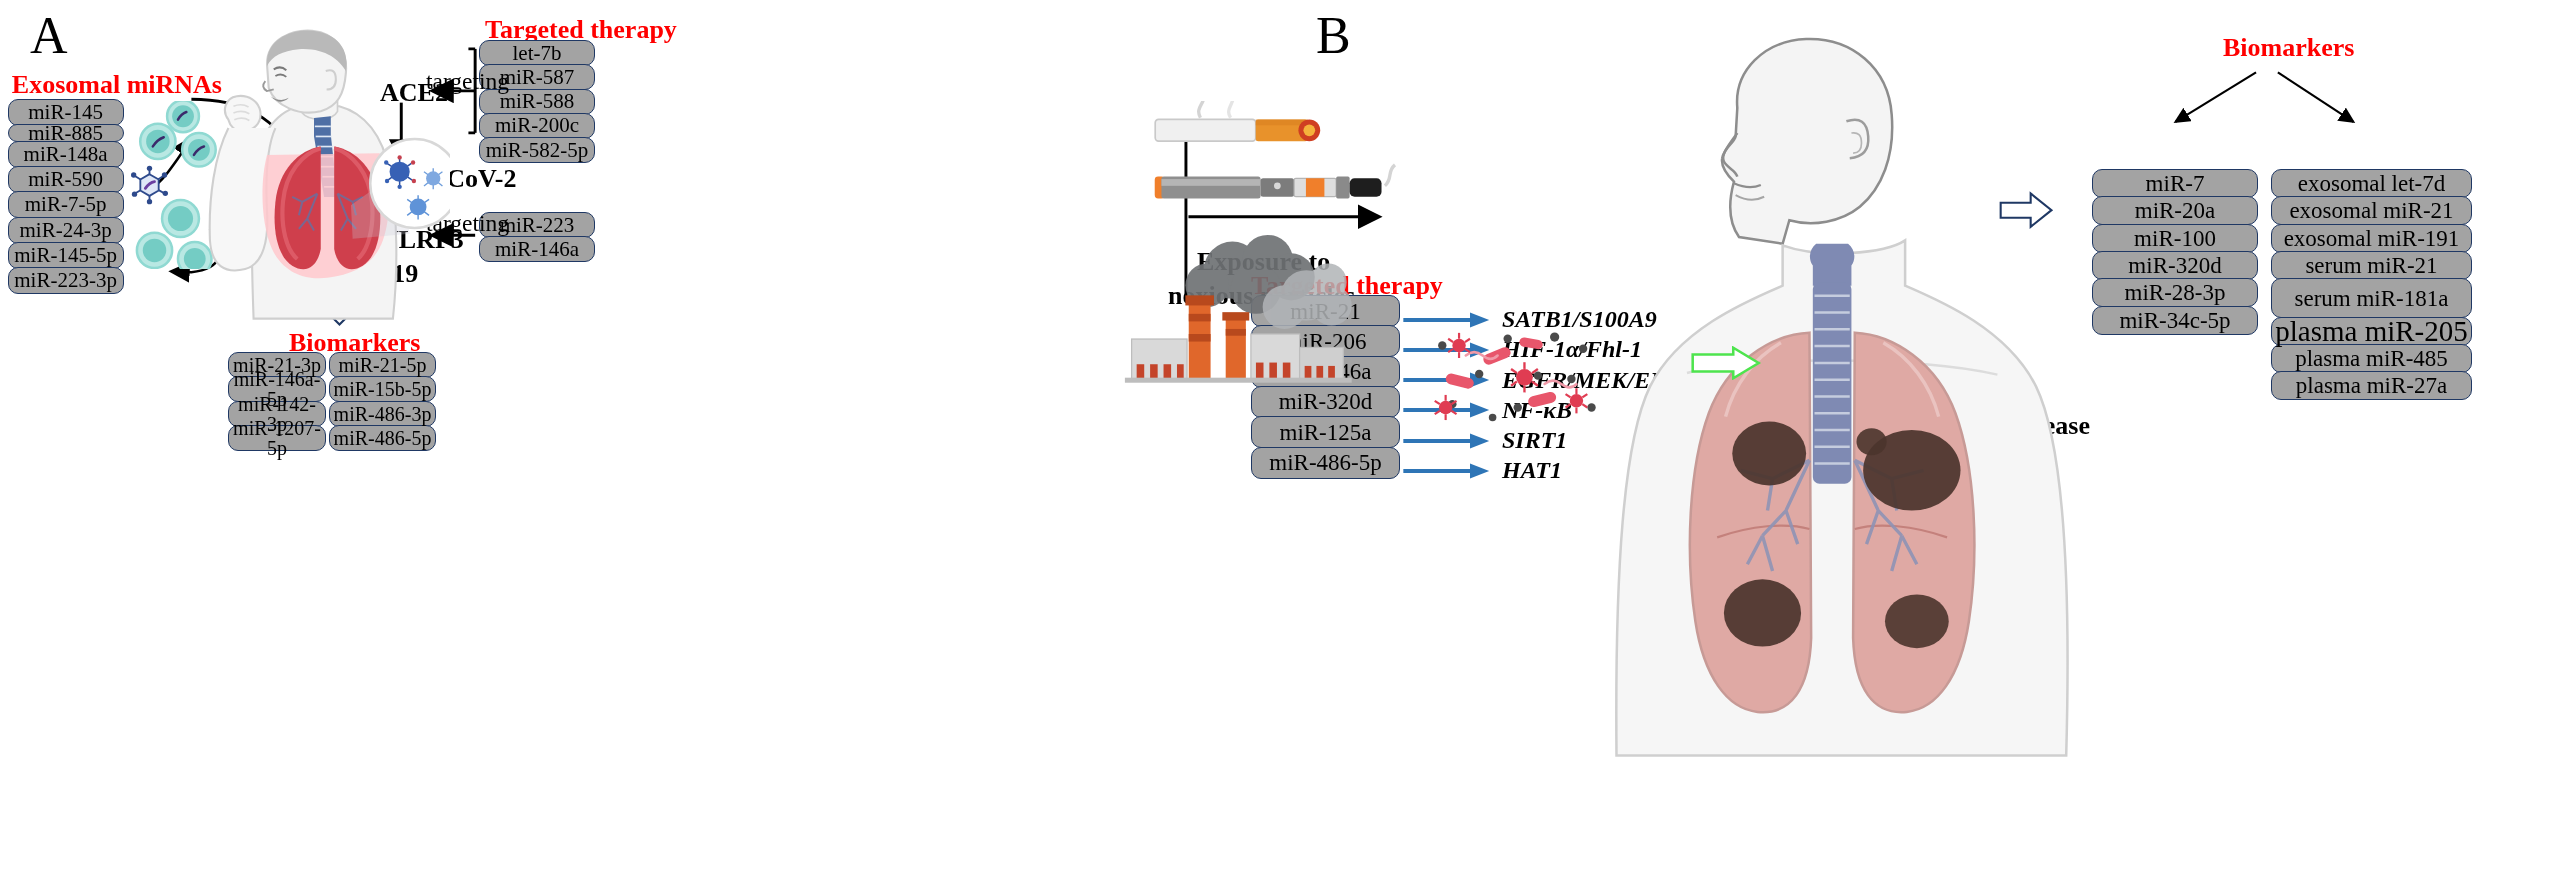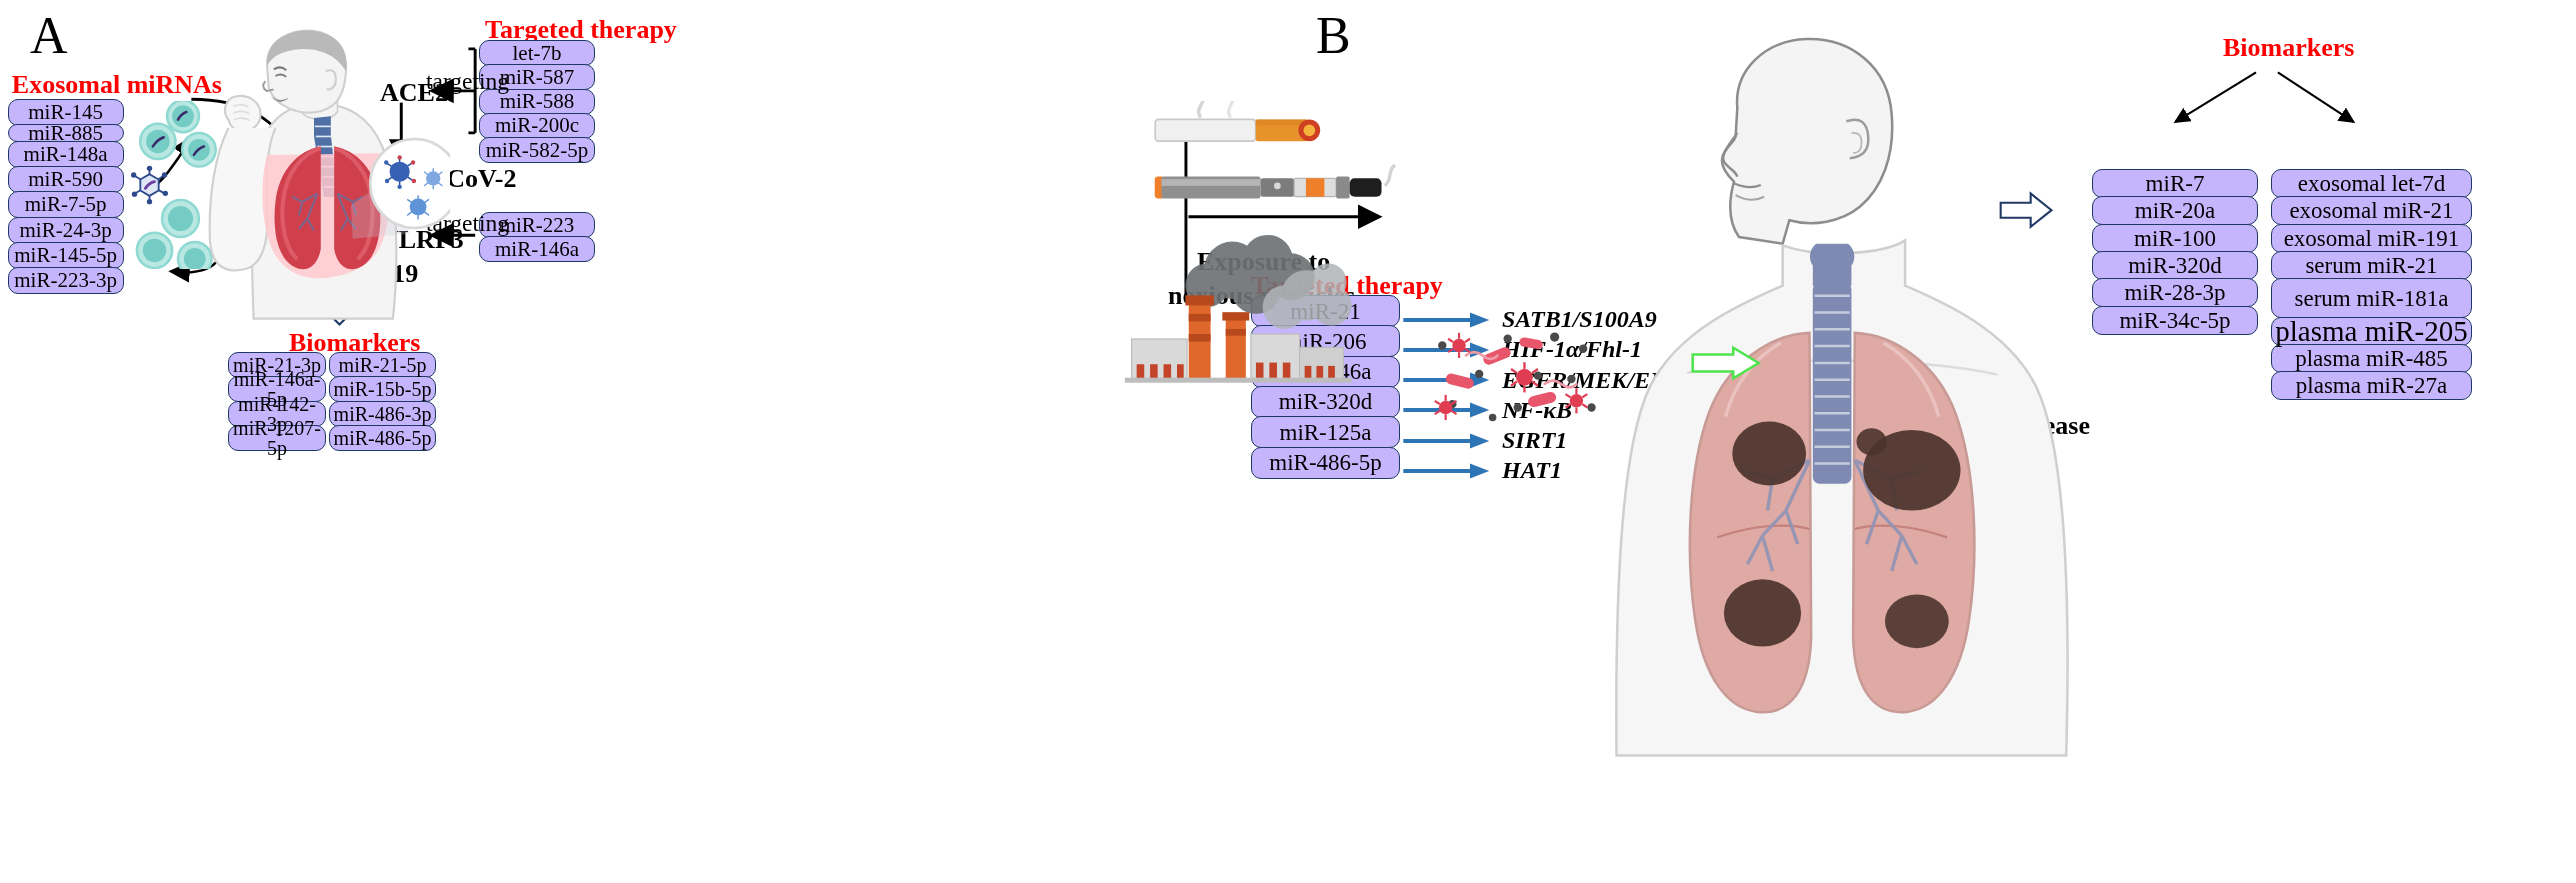--- a/index.html
+++ b/index.html
@@ -57,21 +57,21 @@
     font-size: 24px;
     font-family: "Liberation Serif", serif;
     white-space: nowrap;
     line-height: 1;
   }
   
   .boxlist { position: absolute; }
   .boxlist .bx {
     border: 1.7px solid #1f3864;
     border-radius: 10px;
-    background: #c4b5fd;
+    background: #a3a3a3;
     text-align: center;
     font-size: 23.5px;
     font-family: "Liberation Serif", serif;
     color: #000;
     display: flex;
     align-items: center;
     justify-content: center;
     margin-top: -1.7px;
     line-height: 1;
   }

